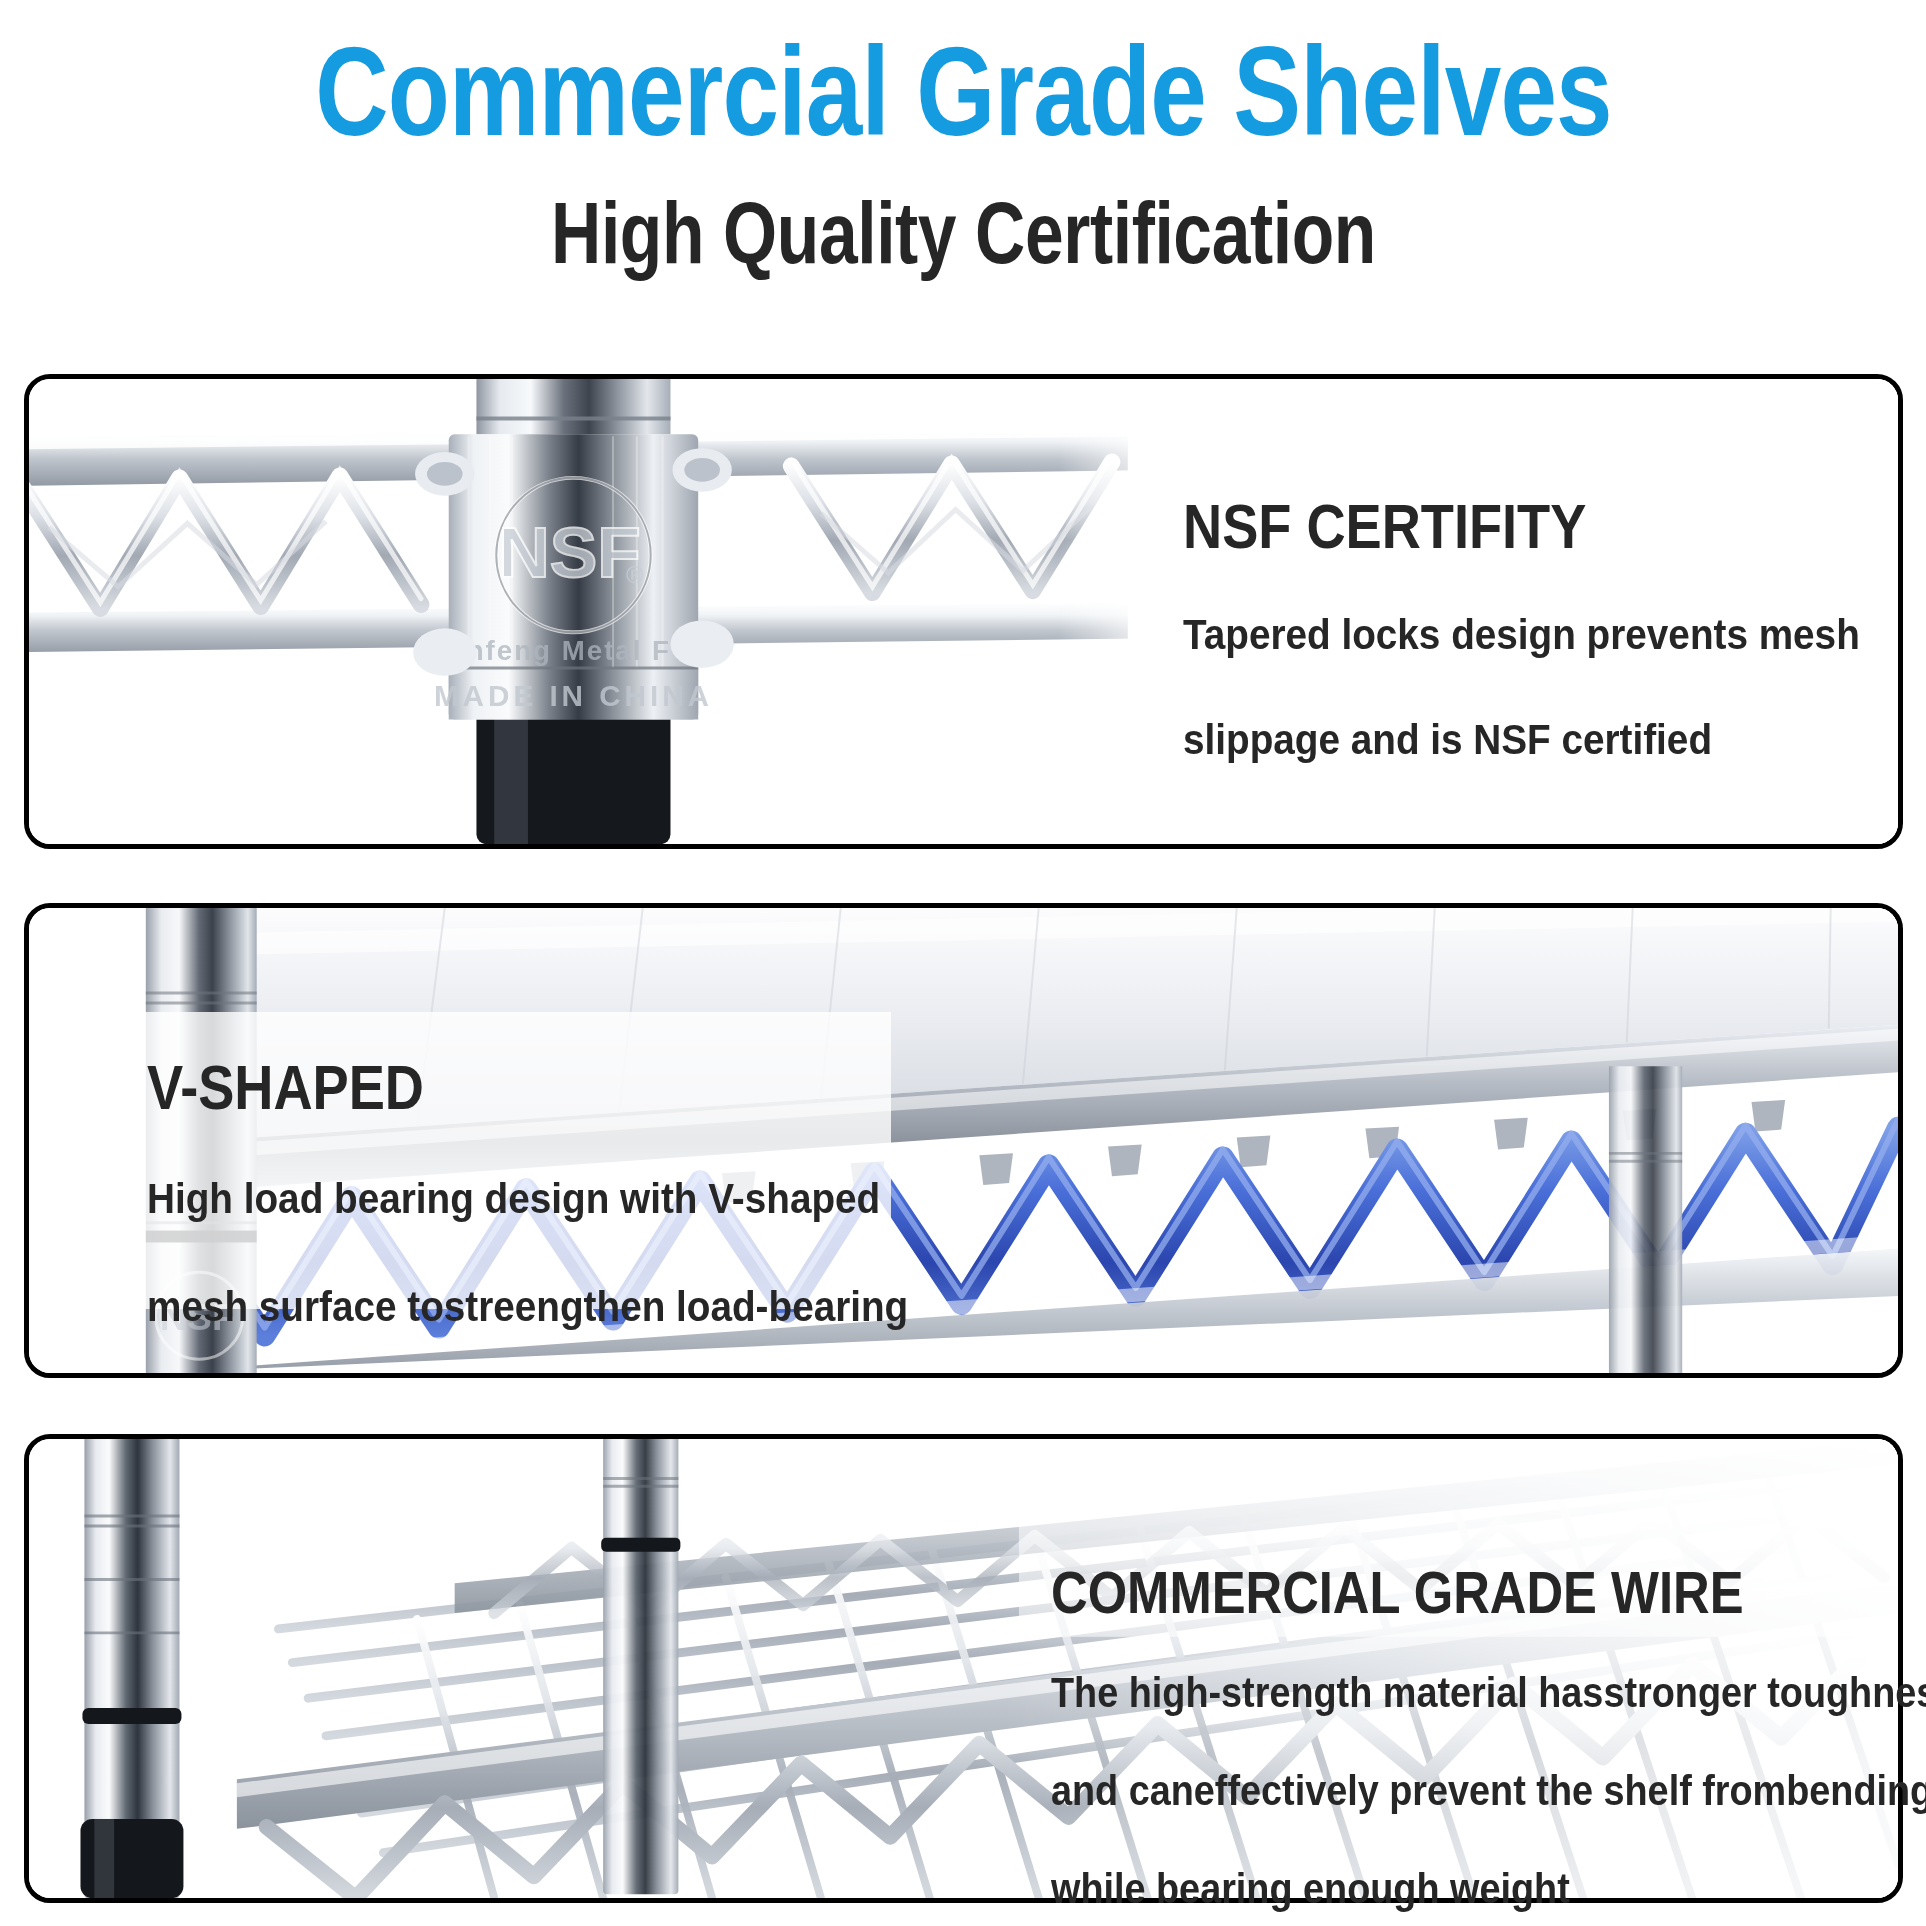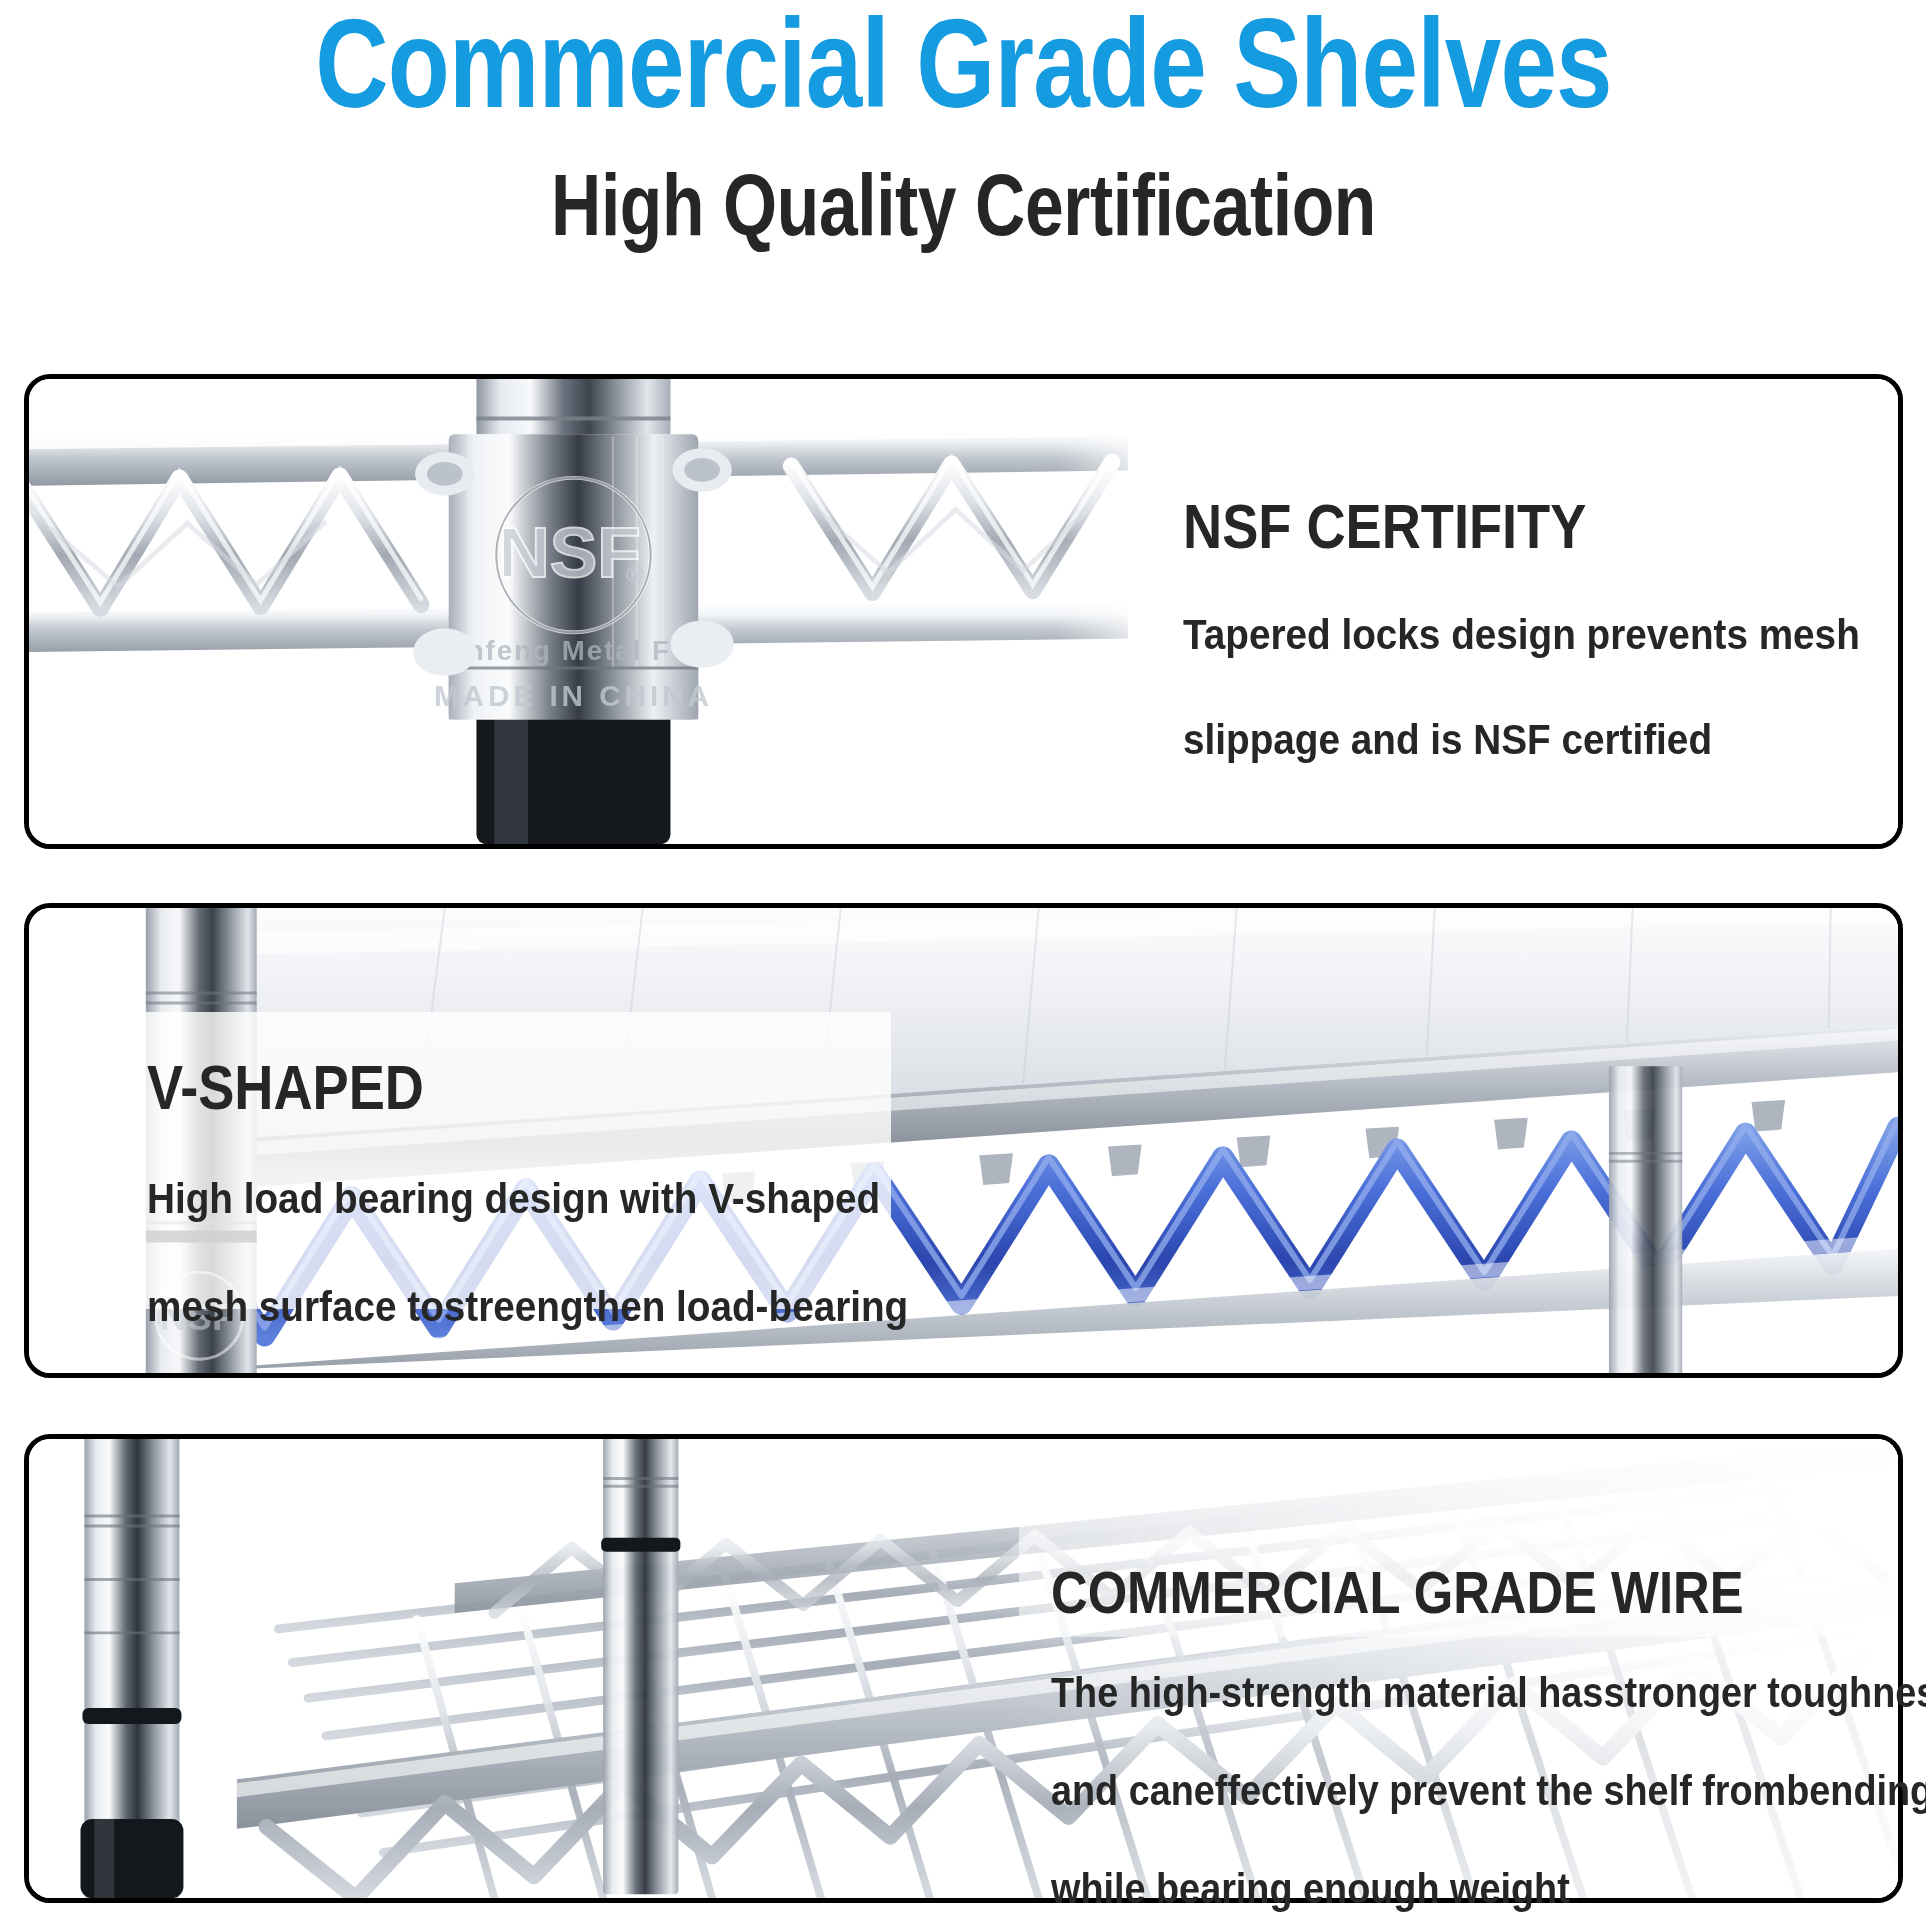--- a/index.html
+++ b/index.html
@@ -7,20 +7,21 @@
     width:1927px;height:1927px;
     background:#ffffff;
     font-family:"Liberation Sans", sans-serif;
     overflow:hidden;
     position:relative;
   }
 
   
   .header{
     width:100%;
+    padding-top:28px;
     text-align:center;
   }
   .main-title{
     font-family:"Liberation Sans", sans-serif;
     font-weight:bold;
     font-size:127px;
     line-height:1.0;
     letter-spacing:-1px;
     transform:scaleX(0.80);
     transform-origin:center top;

